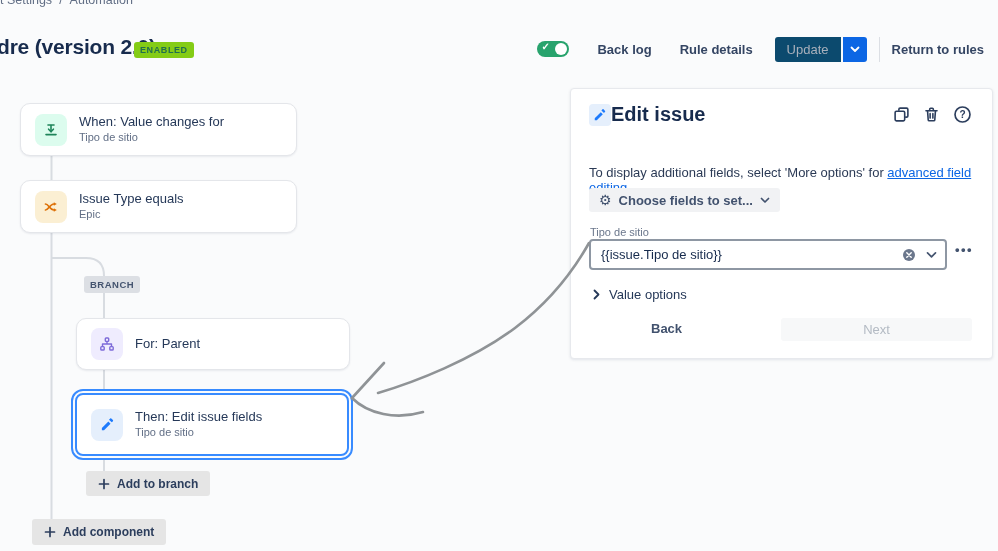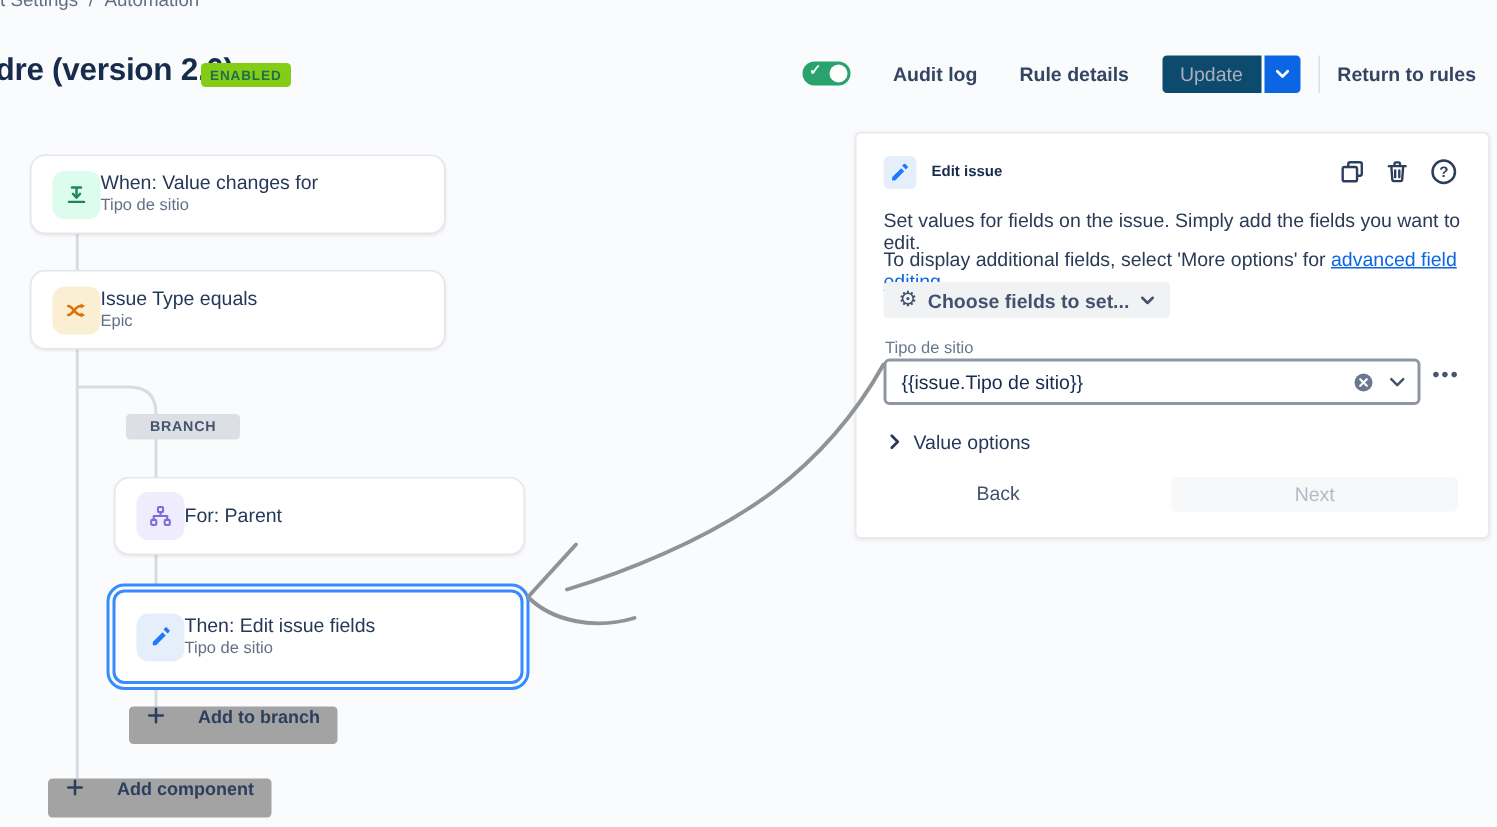--- a/index.html
+++ b/index.html
@@ -42,46 +42,46 @@
   .node {
     background: #fff; border: 1px solid #E4E6EA; border-radius: 10px;
     box-shadow: 0 1px 2px rgba(9,30,66,0.08);
     display: flex; align-items: center; padding-left: 14px; cursor: pointer; z-index: 2;
   }
   .node-icon { width: 32px; height: 32px; border-radius: 8px; display: flex; align-items: center; justify-content: center; flex: none; }
   .icon-green  { background: #DCFCEE; }
   .icon-orange { background: #FBEFD3; }
   .icon-purple { background: #EFECFE; }
   .icon-blue   { background: #E5EFFC; }
-  .node-text { line-height: 1.25; }
+  .node-text { margin-left: 12px; line-height: 1.25; }
   .node-title { font-size: 13px; color: #253858; font-weight: 500; }
   .node-sub { font-size: 11px; color: #626F86; margin-top: 1px; }
   .selected-ring {
     border: 2px solid #388BFF; border-radius: 12px; padding: 2px; background: #FAFBFC; z-index: 3;
   }
   .selected-ring .node { border: 2px solid #388BFF; border-radius: 8px; box-shadow: none; width: 100%; height: 100%; }
   .branch-pill {
     background: #DCDFE4; color: #44546F; font-size: 9.5px; font-weight: bold; letter-spacing: 0.5px;
-    padding: 3px 16px; border-radius: 3px; z-index: 2;
+    padding: 3px 6px; border-radius: 3px; z-index: 2;
   }
   .add-btn {
-    display: flex; align-items: flex-start; gap: 22px; background: #a3a3a3; border: none; border-radius: 3px;
+    display: flex; align-items: center; gap: 7px; background: #e5e5e5; border: none; border-radius: 3px;
     font-size: 12px; font-weight: 600; color: #2C3E5D; padding: 0 12px; cursor: pointer; z-index: 2;
     font-family: "Liberation Sans", sans-serif;
   }
 
   
   .panel {
     left: 570px; top: 88px; width: 423px; height: 271px; background: #fff;
     border: 1px solid #E7E9ED; border-radius: 4px; box-shadow: 0 1px 3px rgba(9,30,66,0.10);
     z-index: 5;
   }
   .panel-header { position: absolute; left: 18px; top: 14px; right: 18px; display: flex; align-items: center; }
   .panel-icon { width: 22px; height: 22px; border-radius: 4px; background: #E5EFFC; display: flex; align-items: center; justify-content: center; }
-  .panel-title { margin-left: 10px; font-size: 10px; font-weight: bold; color: #172B4D; }
+  .panel-title { font-size: 20px; font-weight: bold; color: #172B4D; }
   .panel-actions { margin-left: auto; display: flex; align-items: center; gap: 9px; }
   .icon-btn { background: none; border: none; padding: 2px; cursor: pointer; display: flex; align-items: center; }
   .panel-p { position: absolute; left: 18px; font-size: 13px; color: #2B3A55; }
   .panel-link { color: #0C66E4; text-decoration: underline; cursor: pointer; }
   .choose-btn {
     position: absolute; left: 18px; top: 99px; height: 24px; display: flex; align-items: center; gap: 7px;
     background: #F1F2F4; border: none; border-radius: 3px; padding: 0 10px; cursor: pointer;
     font-size: 13px; font-weight: bold; color: #42526E; font-family: "Liberation Sans", sans-serif;
   }
   .gear { font-family: "DejaVu Sans", sans-serif; font-size: 14px; color: #42526E; line-height: 1; }
@@ -89,21 +89,21 @@
   .field-box {
     position: absolute; left: 18px; top: 150px; width: 358px; height: 31px;
     border: 2px solid #8E97A3; border-radius: 4px; background: #fff;
     display: flex; align-items: center; padding: 0 8px 0 10px; cursor: text;
   }
   .field-value { font-size: 13px; color: #172B4D; flex: 1; white-space: nowrap; overflow: hidden; }
   .field-icons { display: flex; align-items: center; gap: 10px; }
   .more-dots { position: absolute; left: 384px; top: 153px; font-size: 13px; letter-spacing: 1.5px; color: #44546F; background: none; border: none; cursor: pointer; font-weight: bold; }
   .more-options { position: absolute; left: 22px; top: 198px; display: flex; align-items: center; gap: 9px; cursor: pointer; }
   .more-options span { font-size: 13px; color: #253858; }
-  .back-btn { position: absolute; left: 80px; top: 232px; background: none; border: none; font-size: 13px; font-weight: normal; color: #42526E; cursor: pointer; font-family: "Liberation Sans", sans-serif; }
+  .back-btn { position: absolute; left: 80px; top: 232px; background: none; border: none; font-size: 13px; font-weight: bold; color: #42526E; cursor: pointer; font-family: "Liberation Sans", sans-serif; }
   .next-btn {
     position: absolute; left: 210px; top: 229px; width: 191px; height: 23px;
     background: #F7F8F9; border: none; border-radius: 3px; font-size: 13px; font-weight: 500; color: #B3BAC3;
     cursor: not-allowed; font-family: "Liberation Sans", sans-serif;
   }
   svg { display: block; }
 </style>
 </head>
 <body>
 
@@ -128,21 +128,21 @@
 </div>
 
 <div class="abs page-title">dre (version 2.0)</div>
 <div class="abs status-badge">ENABLED</div>
 
 <div class="abs topbar-right">
   <div class="toggle">
     <span class="check">✓</span>
     <span class="knob"></span>
   </div>
-  <span class="top-link gap28">Audit log</span>
+  <span class="top-link gap28">Back log</span>
   <span class="top-link gap28">Rule details</span>
   <div class="update-split">
     <button class="update-main">Update</button>
     <button class="update-caret">
       <svg width="10" height="7" viewBox="0 0 10 7">
           <polyline points="1.5,1.5 5,5 8.5,1.5" stroke="#fff" stroke-width="1.8" fill="none" stroke-linecap="round" stroke-linejoin="round"></polyline>
         </svg>
     </button>
   </div>
   <div class="top-divider"></div>
@@ -248,21 +248,20 @@
       </button>
       <button class="icon-btn">
         <svg width="19" height="19" viewBox="0 0 16 16" fill="none">
           <circle cx="8" cy="8" r="6.3" stroke="#2C3E5D" stroke-width="1.4"></circle>
           <text x="8" y="10.8" text-anchor="middle" font-size="8.5" font-weight="bold" fill="#2C3E5D" font-family="Liberation Sans, sans-serif">?</text>
         </svg>
       </button>
     </div>
   </div>
 
-  <p class="panel-p" style="top:50px">Set values for fields on the issue. Simply add the fields you want to edit.</p>
   <p class="panel-p" style="top:76px"><span>To display additional fields, select 'More options' for </span><span class="panel-link">advanced field editing</span><span>.</span></p>
 
   <button class="choose-btn">
     <span class="gear">⚙</span>
     <span>Choose fields to set...</span>
     <svg width="10" height="7" viewBox="0 0 10 7">
         <polyline points="1.5,1.5 5,5 8.5,1.5" stroke="#42526E" stroke-width="1.7" fill="none" stroke-linecap="round" stroke-linejoin="round"></polyline>
       </svg>
   </button>
 

